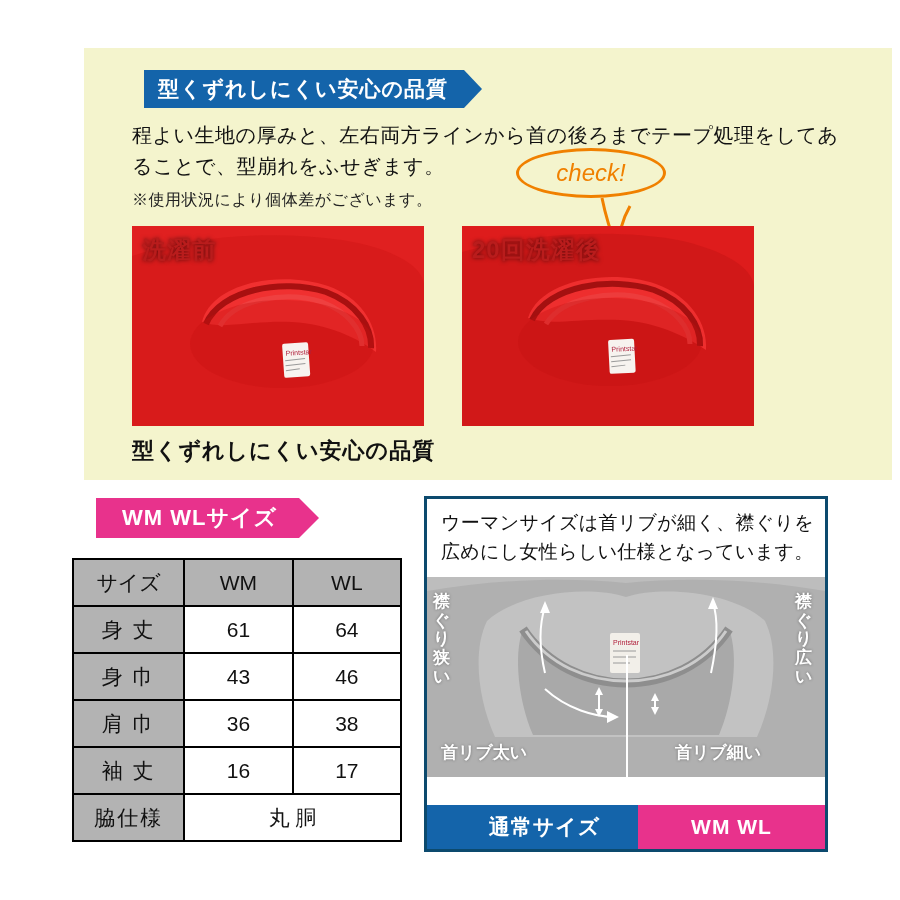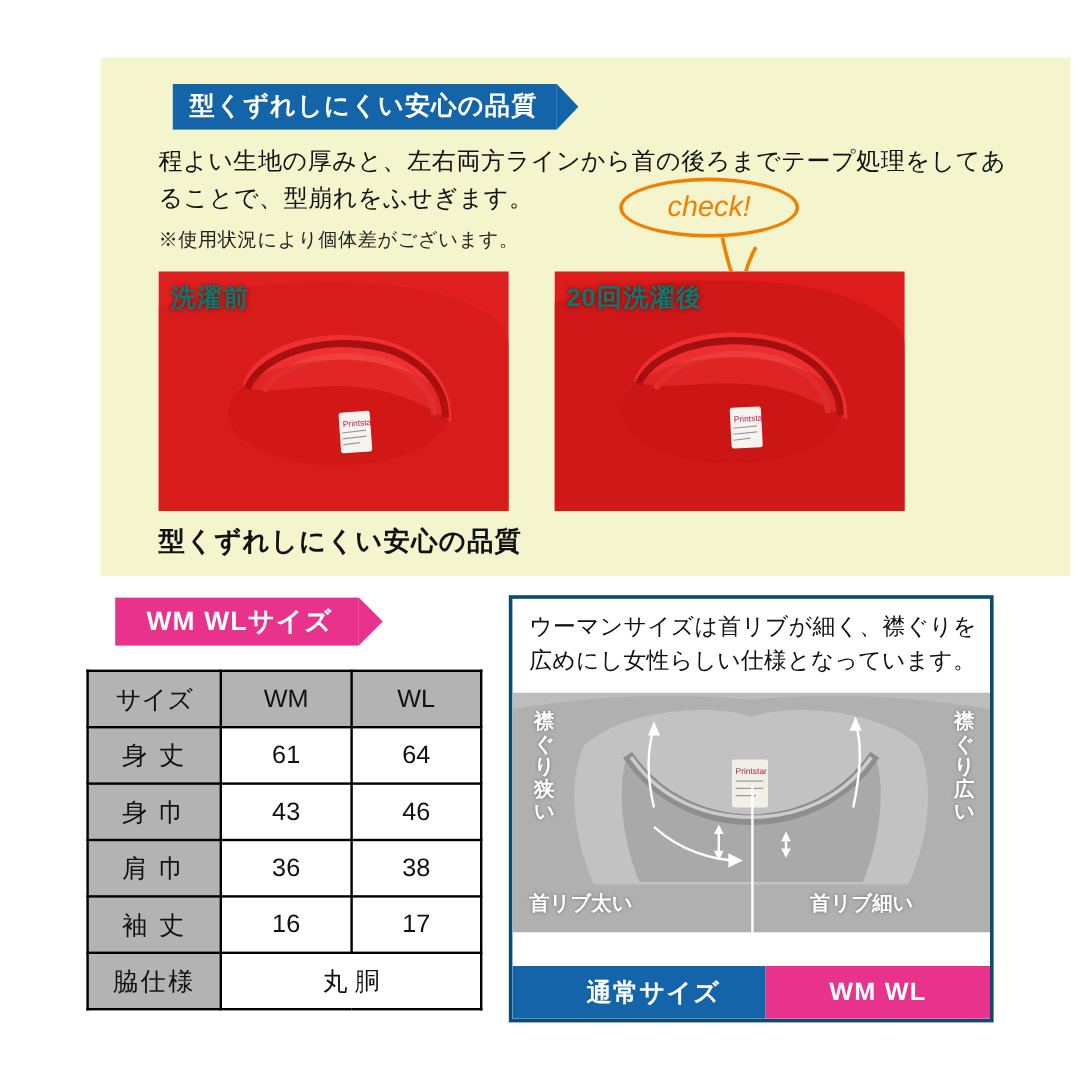--- a/index.html
+++ b/index.html
@@ -90,22 +90,22 @@
   .photo {
     position: absolute;
     overflow: hidden;
     background: #d9d9d9;
   }
   .photo-a { left: 48px;  top: 178px; width: 292px; height: 200px; }
   .photo-b { left: 378px; top: 178px; width: 292px; height: 200px; }
   .photo-label {
     position: absolute;
     left: 10px; top: 8px;
-    color: #0f766e;
-    font-size: 21px;
+    color: #b91c1c;
+    font-size: 24px;
     font-weight: bold;
     text-shadow: 0 0 4px rgba(0,0,0,.55);
     letter-spacing: 1px;
     z-index: 5;
   }
   .caption {
     position: absolute;
     left: 48px; top: 388px;
     font-size: 22px;
     font-weight: bold;
@@ -367,21 +367,21 @@
           <line x1="172" y1="114" x2="172" y2="136"></line>
           <line x1="228" y1="120" x2="228" y2="134"></line>
         </g>
         <polygon points="172,110 168,118 176,118" fill="#ffffff"></polygon>
         <polygon points="172,140 168,132 176,132" fill="#ffffff"></polygon>
         <polygon points="228,116 224,124 232,124" fill="#ffffff"></polygon>
         <polygon points="228,138 224,130 232,130" fill="#ffffff"></polygon>
       </svg>
       <div class="divider-line"></div>
 
-      <div class="side-label vlabel" style="left:18px; top:16px;">襟ぐり狭い</div>
+      <div class="side-label vlabel" style="left:6px; top:16px;">襟ぐり狭い</div>
       <div class="side-label vlabel" style="right:10px; top:16px;">襟ぐり広い</div>
       <div class="rib-label" style="left:14px; top:164px;">首リブ太い</div>
       <div class="rib-label" style="left:248px; top:164px;">首リブ細い</div>
     </div>
 
     <div class="bottom-tabs">
       <div class="tab-normal">通常サイズ</div>
       <div class="tab-wm">WM WL</div>
     </div>
   </div>

